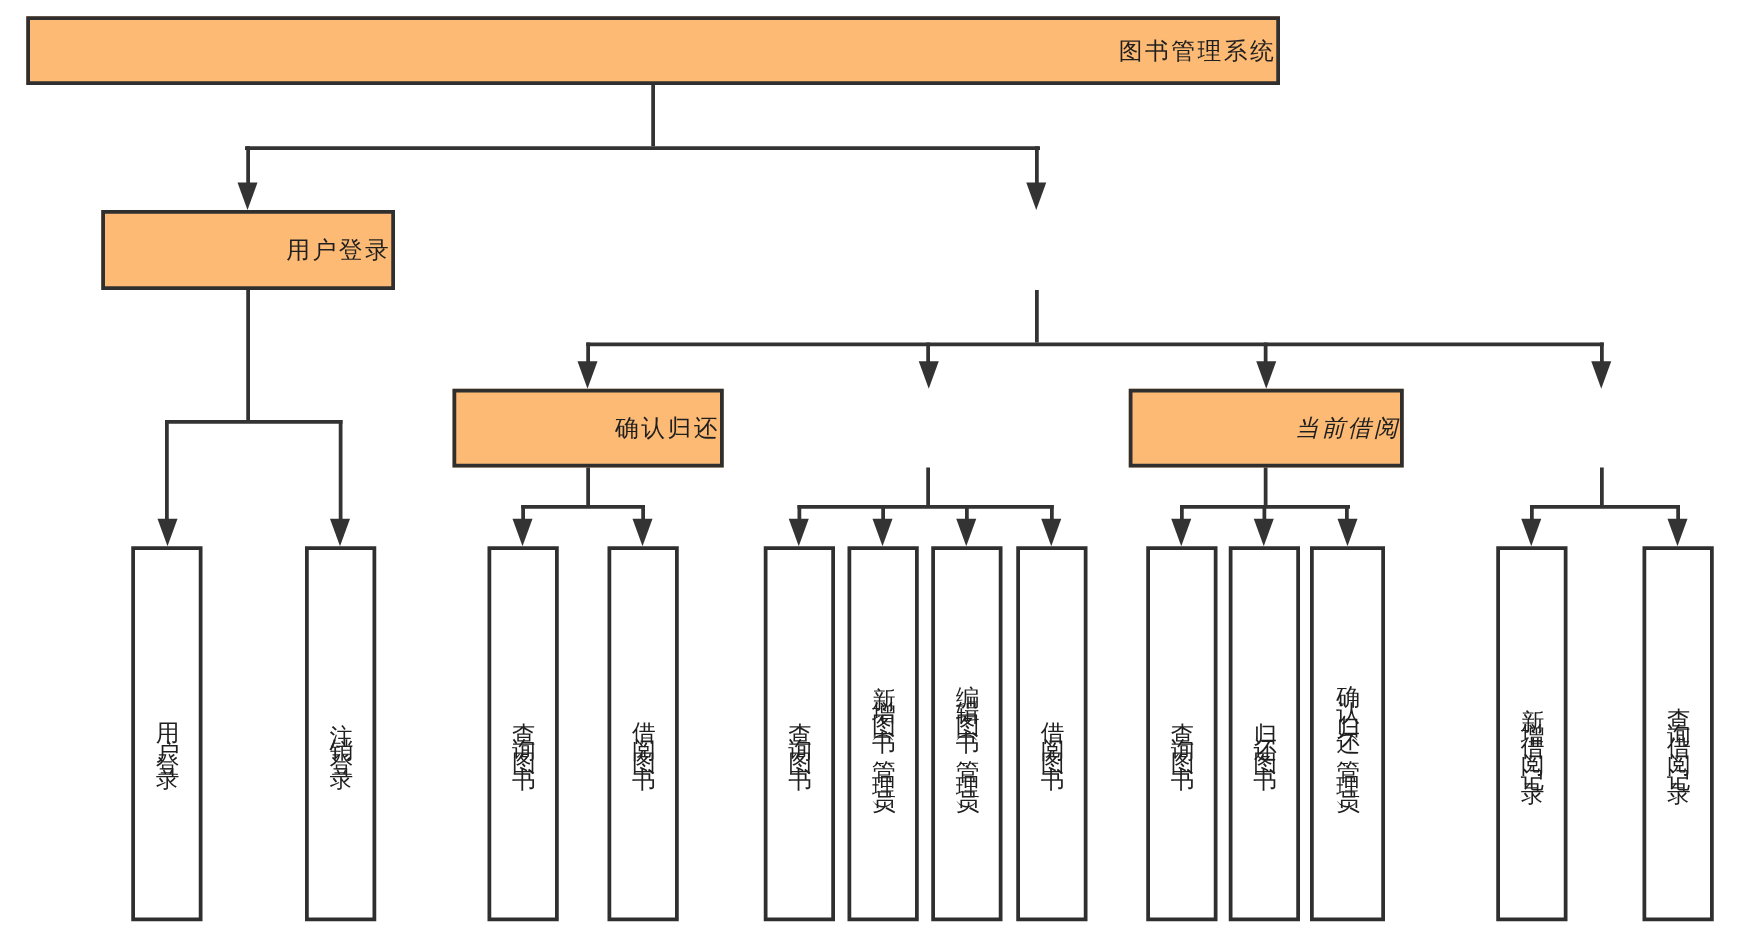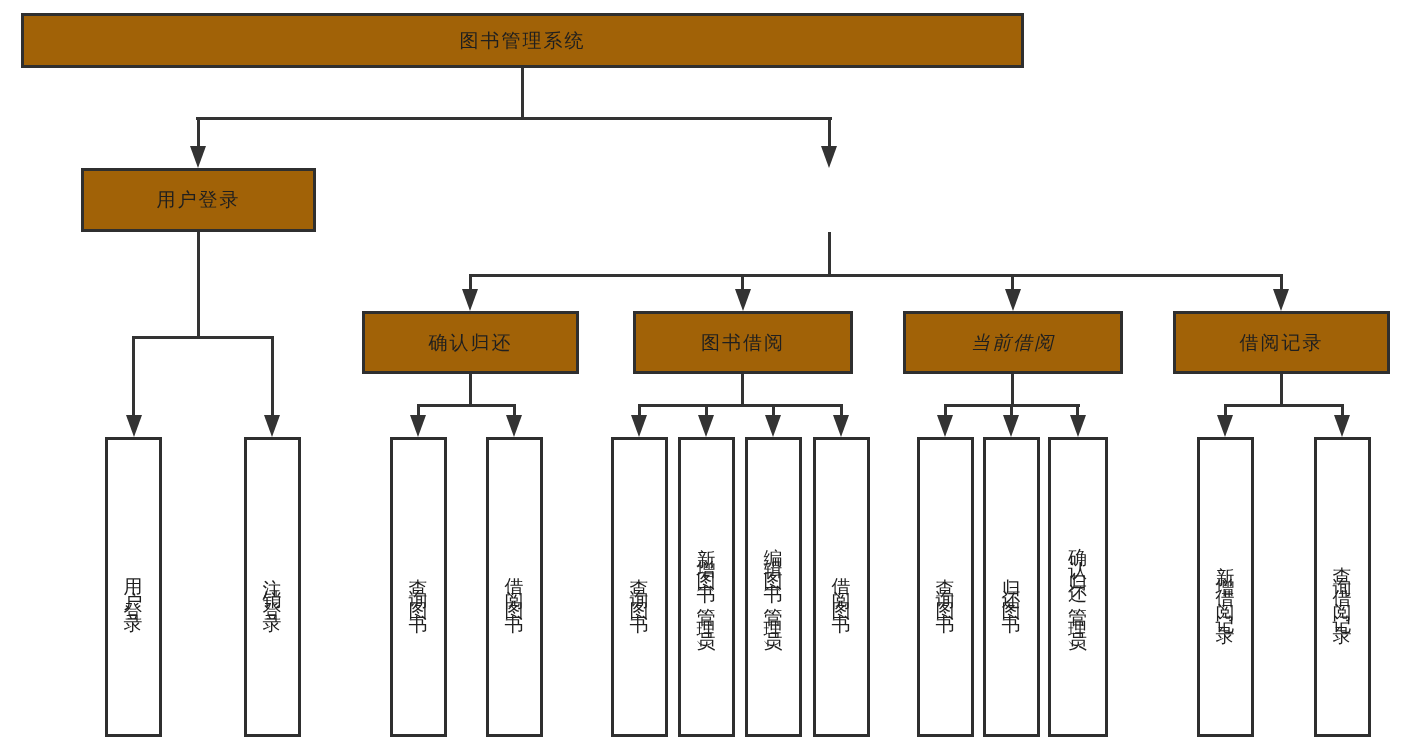--- a/index.html
+++ b/index.html
@@ -9,24 +9,24 @@
     height: 747px;
     background: #ffffff;
     overflow: hidden;
     font-family: "Liberation Sans", sans-serif;
     color: #1f1f1f;
   }
   .box {
     position: absolute;
     box-sizing: border-box;
     border: 3px solid #2f2f2f;
-    background: #a16207;
+    background: #fdba74;
     display: flex;
     align-items: center;
-    justify-content: center;
+    justify-content: flex-end;
     font-size: 19px;
     letter-spacing: 2px;
     color: #1f1f1f;
   }
   .leaf {
     position: absolute;
     box-sizing: border-box;
     top: 437px;
     width: 57px;
     height: 300px;
@@ -99,28 +99,22 @@
   <div class="vl" style="left:741px; top:274px; height:22px;"></div>
   <div class="ah" style="left:735px; top:289px;"></div>
   <div class="vl" style="left:1011px; top:274px; height:22px;"></div>
   <div class="ah" style="left:1005px; top:289px;"></div>
   <div class="vl" style="left:1280px; top:274px; height:22px;"></div>
   <div class="ah" style="left:1273px; top:289px;"></div>
 
   <div class="box" style="left:362px; top:311px; width:217px; height:63px;">
     <span>确认归还</span>
   </div>
-  <div class="box" style="left:633px; top:311px; width:220px; height:63px;">
-    <span>图书借阅</span>
-  </div>
   <div class="box" style="left:903px; top:311px; width:220px; height:63px;font-style:italic;">
     <span>当前借阅</span>
-  </div>
-  <div class="box" style="left:1173px; top:311px; width:217px; height:63px;">
-    <span>借阅记录</span>
   </div>
 
   <div class="vl" style="left:469px; top:374px; height:30px;"></div>
   <div class="hl" style="left:417px; top:404px; width:99px;"></div>
   <div class="vl" style="left:417px; top:404px; height:14px;"></div>
   <div class="ah" style="left:410px; top:415px;"></div>
   <div class="vl" style="left:513px; top:404px; height:14px;"></div>
   <div class="ah" style="left:506px; top:415px;"></div>
 
   <div class="vl" style="left:741px; top:374px; height:30px;"></div>

